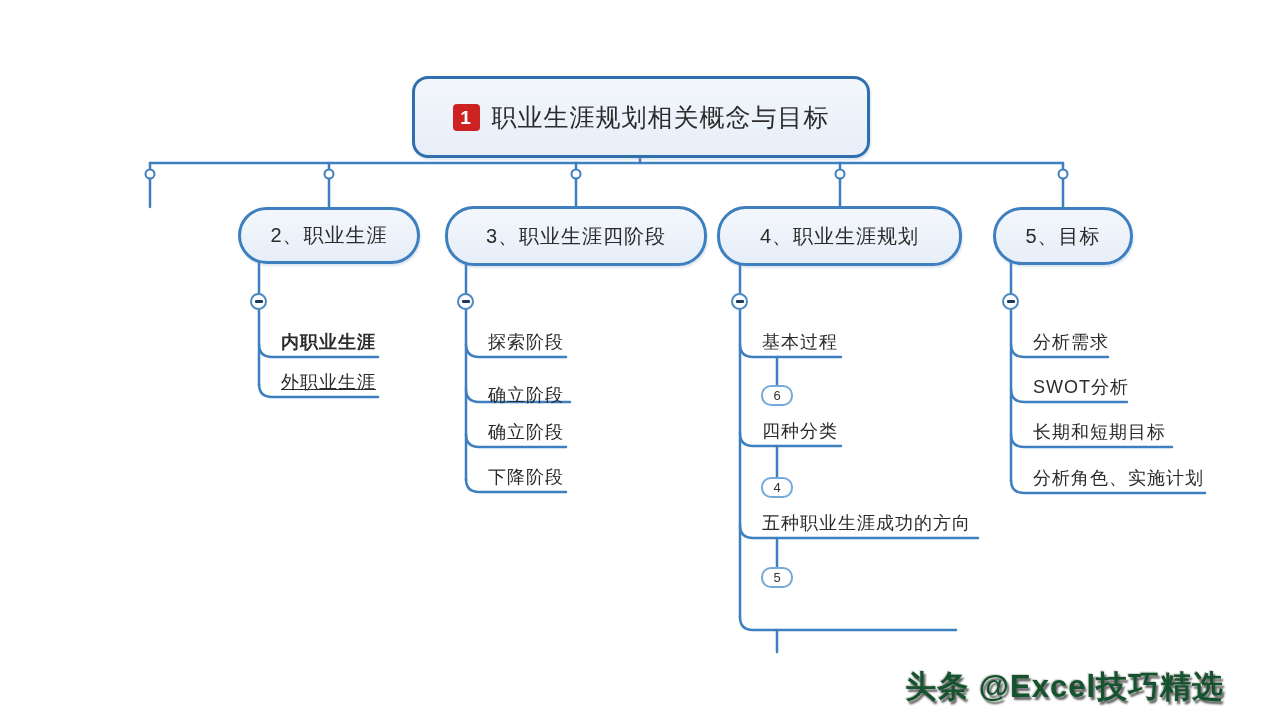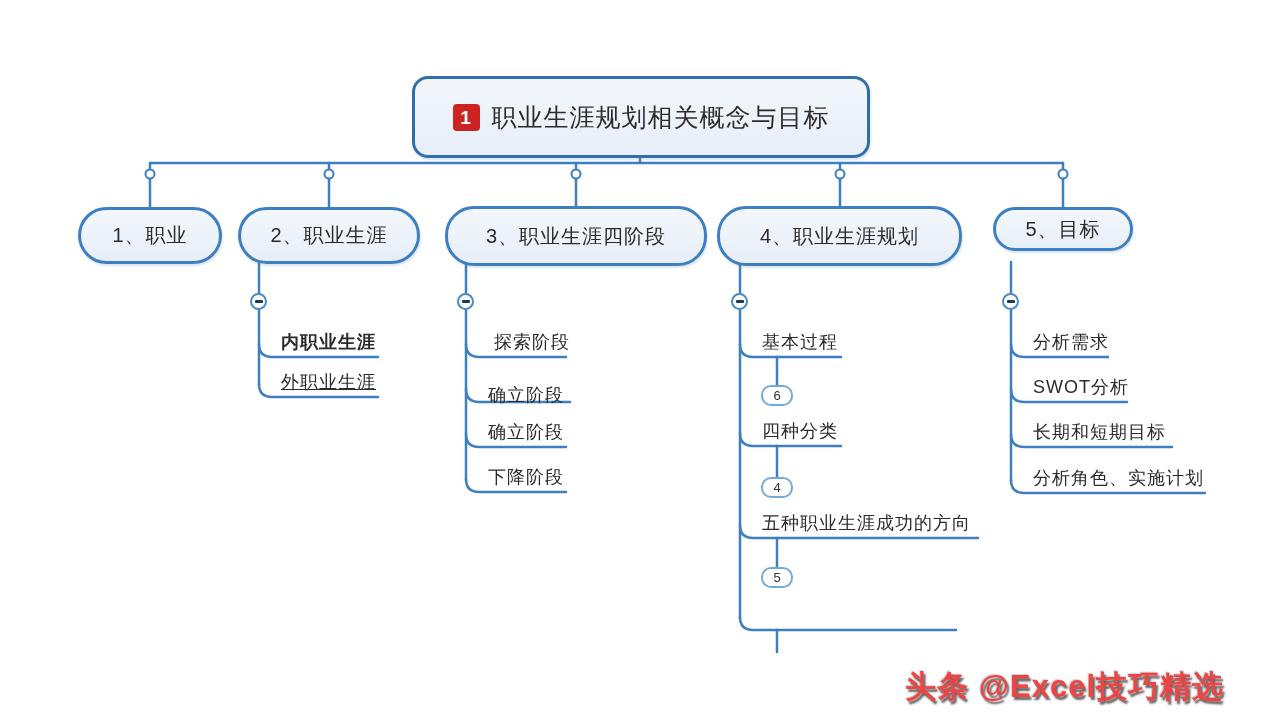--- a/index.html
+++ b/index.html
@@ -21,40 +21,40 @@
   .badge{
     display:inline-flex;align-items:center;justify-content:center;
     width:27px;height:27px;background:#cc2222;color:#fff;border-radius:4px;
     font-size:19px;font-weight:bold;line-height:1;
   }
   .topic{border-radius:29px;font-size:20px;letter-spacing:1px;}
   .t1{left:78px;top:207px;width:144px;height:57px;}
   .t2{left:238px;top:207px;width:182px;height:57px;}
   .t3{left:445px;top:206px;width:262px;height:60px;}
   .t4{left:717px;top:206px;width:245px;height:60px;}
-  .t5{left:993px;top:207px;width:140px;height:44px;}
+  .t5{left:993px;top:207px;width:140px;height:58px;}
   .collapse{
     position:absolute;width:17px;height:17px;border-radius:50%;
     background:#ffffff;border:2px solid #4c8ac6;box-sizing:border-box;
     display:flex;align-items:center;justify-content:center;cursor:pointer;
   }
   .collapse .hbar{width:8px;height:2.5px;background:#1c3a5e;border-radius:1px;}
   .leaf{
     position:absolute;height:24px;font-size:18px;letter-spacing:1px;
     white-space:nowrap;line-height:24px;
   }
   .pill{
     position:absolute;width:32px;height:21px;border-radius:10px;
     background:#ffffff;border:2px solid #74a9d8;box-sizing:border-box;
     display:flex;align-items:center;justify-content:center;
     font-size:13px;color:#333;cursor:pointer;
   }
   .watermark{
     position:absolute;right:56px;top:666px;font-size:31px;font-weight:bold;
-    letter-spacing:1px;color:#ef4444;white-space:nowrap;
+    letter-spacing:1px;color:#14532d;white-space:nowrap;
     text-shadow:2px 3px 2px rgba(75,75,75,0.85),-1px -1px 1px rgba(160,160,160,0.5);
   }
 </style>
 </head>
 <body>
 
 <div class="canvas">
 
   <svg class="links" width="1280" height="720">
     <g stroke="#3e7fc0" stroke-width="2.5" fill="none" stroke-linecap="round">
@@ -104,21 +104,20 @@
         <circle cx="1063" cy="174" r="4.5"></circle>
       </g>
     </g>
   </svg>
 
   <div class="node root-node">
     <span class="badge">1</span>
     <span>职业生涯规划相关概念与目标</span>
   </div>
 
-  <div class="node topic t1">1、职业</div>
   <div class="node topic t2">2、职业生涯</div>
   <div class="node topic t3">3、职业生涯四阶段</div>
   <div class="node topic t4">4、职业生涯规划</div>
   <div class="node topic t5">5、目标</div>
 
   <div class="collapse" style="left:250px;top:293px;">
       <span class="hbar"></span>
     </div>
   <div class="collapse" style="left:457px;top:293px;">
       <span class="hbar"></span>
@@ -126,21 +125,21 @@
   <div class="collapse" style="left:731px;top:293px;">
       <span class="hbar"></span>
     </div>
   <div class="collapse" style="left:1002px;top:293px;">
       <span class="hbar"></span>
     </div>
 
   <div class="leaf" style="left:281px;top:330px;font-weight:bold;">内职业生涯</div>
   <div class="leaf" style="left:281px;top:370px;text-decoration:underline;">外职业生涯</div>
 
-  <div class="leaf" style="left:488px;top:330px;margin-left:6px;">探索阶段</div>
+  <div class="leaf" style="left:488px;top:330px;">探索阶段</div>
   <div class="leaf" style="left:488px;top:375px;margin-top:8px;">确立阶段</div>
   <div class="leaf" style="left:488px;top:420px;">确立阶段</div>
   <div class="leaf" style="left:488px;top:465px;">下降阶段</div>
 
   <div class="leaf" style="left:762px;top:330px;">基本过程</div>
   <div class="pill" style="left:761px;top:385px;">6</div>
   <div class="leaf" style="left:762px;top:419px;">四种分类</div>
   <div class="pill" style="left:761px;top:477px;">4</div>
   <div class="leaf" style="left:762px;top:511px;">五种职业生涯成功的方向</div>
   <div class="pill" style="left:761px;top:567px;">5</div>

